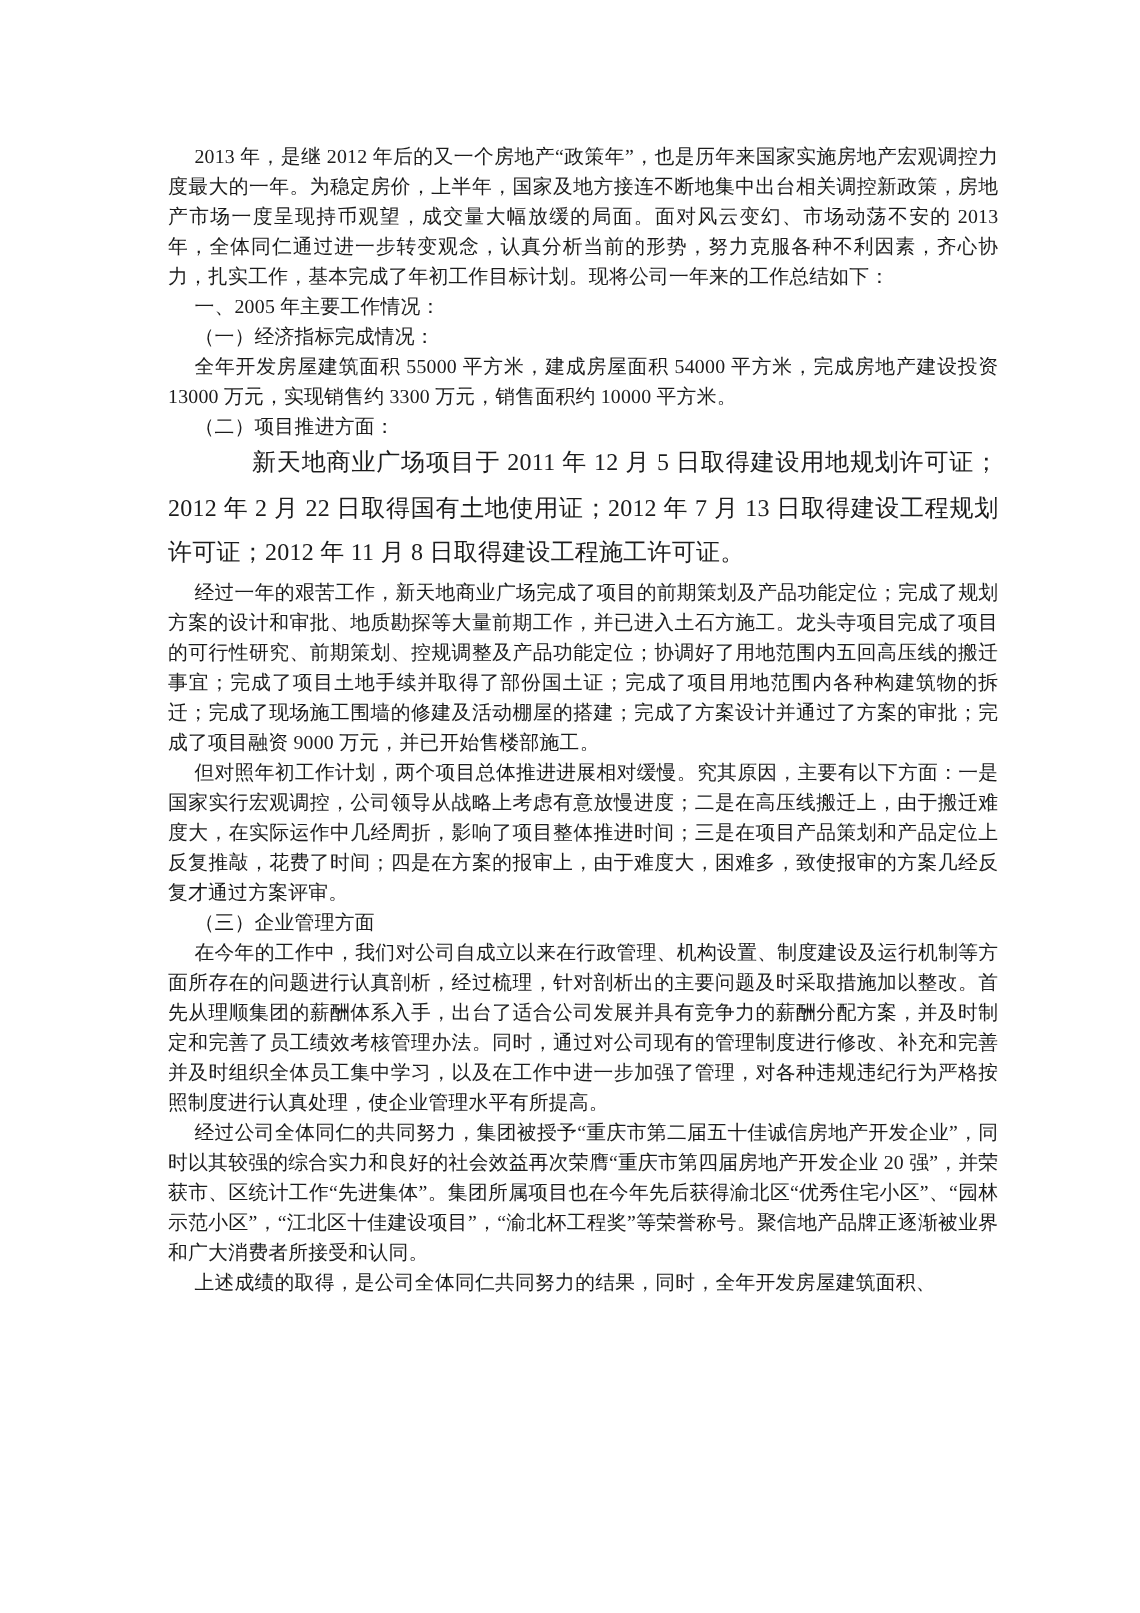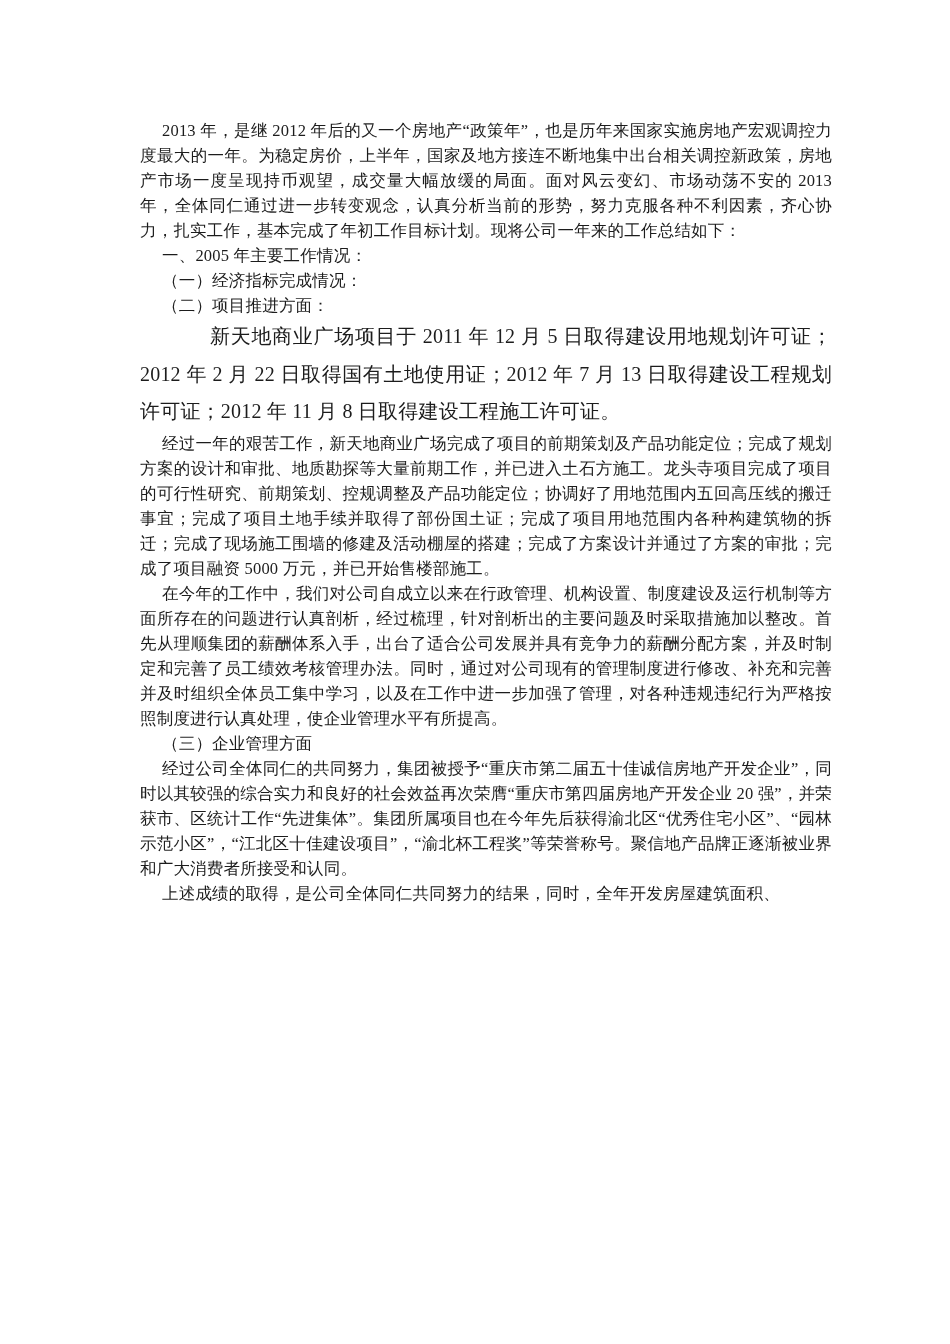--- a/index.html
+++ b/index.html
@@ -48,21 +48,23 @@
   }
 </style>
 </head>
 <body>
 
 <div class="page" style="background: rgb(255, 255, 255); color: rgb(28, 28, 28);">
   <div class="content" id="doc-content">
       <p class="body">2013 年，是继 2012 年后的又一个房地产“政策年”，也是历年来国家实施房地产宏观调控力度最大的一年。为稳定房价，上半年，国家及地方接连不断地集中出台相关调控新政策，房地产市场一度呈现持币观望，成交量大幅放缓的局面。面对风云变幻、市场动荡不安的 2013 年，全体同仁通过进一步转变观念，认真分析当前的形势，努力克服各种不利因素，齐心协力，扎实工作，基本完成了年初工作目标计划。现将公司一年来的工作总结如下：</p>
       <p class="body">一、2005 年主要工作情况：</p>
       <p class="body">（一）经济指标完成情况：</p>
+      <p class="body">全年开发房屋建筑面积 55000 平方米，建成房屋面积 54000 平方米，完成房地产建设投资 13000 万元，实现销售约 3300 万元，销售面积约 10000 平方米。</p>
       <p class="body">（二）项目推进方面：</p>
       <p class="mixed"><span class="run-small">新天地商业广场</span><span class="run-large">项目于 2011 年 12 月 5 日取得建设用地规划许可证；2012 年 2 月 22 日取得国有土地使用证；2012 年 7 月 13 日取得建设工程规划许可证；2012 年 11 月 8 日取得建设工程施工许可证。</span></p>
-      <p class="body">经过一年的艰苦工作，新天地商业广场完成了项目的前期策划及产品功能定位；完成了规划方案的设计和审批、地质勘探等大量前期工作，并已进入土石方施工。龙头寺项目完成了项目的可行性研究、前期策划、控规调整及产品功能定位；协调好了用地范围内五回高压线的搬迁事宜；完成了项目土地手续并取得了部份国土证；完成了项目用地范围内各种构建筑物的拆迁；完成了现场施工围墙的修建及活动棚屋的搭建；完成了方案设计并通过了方案的审批；完成了项目融资 5000 万元，并已开始售楼部施工。</p>
+      <p class="body">经过一年的艰苦工作，新天地商业广场完成了项目的前期策划及产品功能定位；完成了规划方案的设计和审批、地质勘探等大量前期工作，并已进入土石方施工。龙头寺项目完成了项目的可行性研究、前期策划、控规调整及产品功能定位；协调好了用地范围内五回高压线的搬迁事宜；完成了项目土地手续并取得了部份国土证；完成了项目用地范围内各种构建筑物的拆迁；完成了现场施工围墙的修建及活动棚屋的搭建；完成了方案设计并通过了方案的审批；完成了项目融资 9000 万元，并已开始售楼部施工。</p>
+      <p class="body">但对照年初工作计划，两个项目总体推进进展相对缓慢。究其原因，主要有以下方面：一是国家实行宏观调控，公司领导从战略上考虑有意放慢进度；二是在高压线搬迁上，由于搬迁难度大，在实际运作中几经周折，影响了项目整体推进时间；三是在项目产品策划和产品定位上反复推敲，花费了时间；四是在方案的报审上，由于难度大，困难多，致使报审的方案几经反复才通过方案评审。</p>
+      <p class="body">（三）企业管理方面</p>
       <p class="body">在今年的工作中，我们对公司自成立以来在行政管理、机构设置、制度建设及运行机制等方面所存在的问题进行认真剖析，经过梳理，针对剖析出的主要问题及时采取措施加以整改。首先从理顺集团的薪酬体系入手，出台了适合公司发展并具有竞争力的薪酬分配方案，并及时制定和完善了员工绩效考核管理办法。同时，通过对公司现有的管理制度进行修改、补充和完善并及时组织全体员工集中学习，以及在工作中进一步加强了管理，对各种违规违纪行为严格按照制度进行认真处理，使企业管理水平有所提高。</p>
-      <p class="body">（三）企业管理方面</p>
       <p class="body">经过公司全体同仁的共同努力，集团被授予“重庆市第二届五十佳诚信房地产开发企业”，同时以其较强的综合实力和良好的社会效益再次荣膺“重庆市第四届房地产开发企业 20 强”，并荣获市、区统计工作“先进集体”。集团所属项目也在今年先后获得渝北区“优秀住宅小区”、“园林示范小区”，“江北区十佳建设项目”，“渝北杯工程奖”等荣誉称号。聚信地产品牌正逐渐被业界和广大消费者所接受和认同。</p>
       <p class="body">上述成绩的取得，是公司全体同仁共同努力的结果，同时，全年开发房屋建筑面积、</p>
     </div>
 </div>
 
 </body></html>

